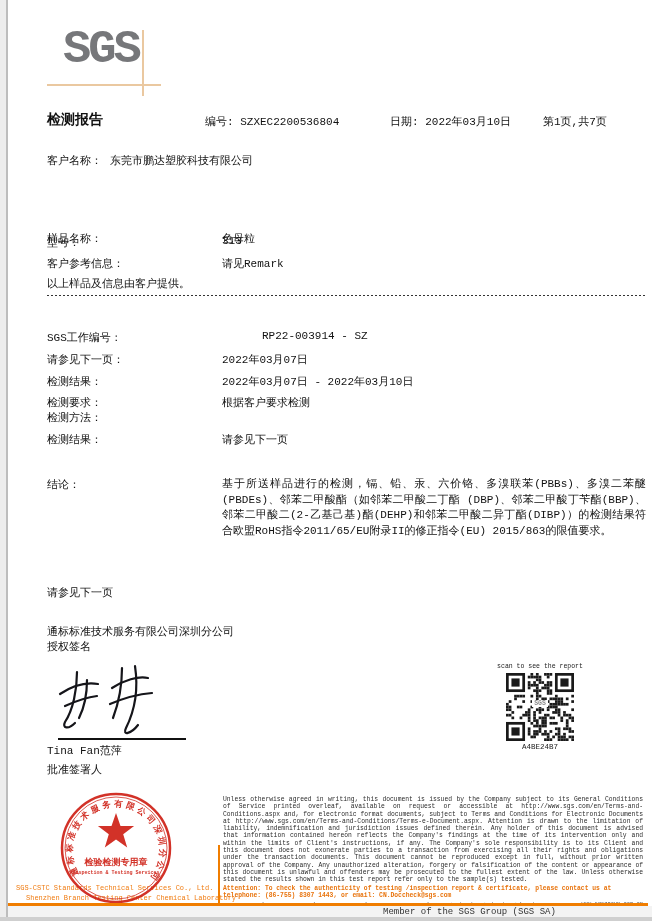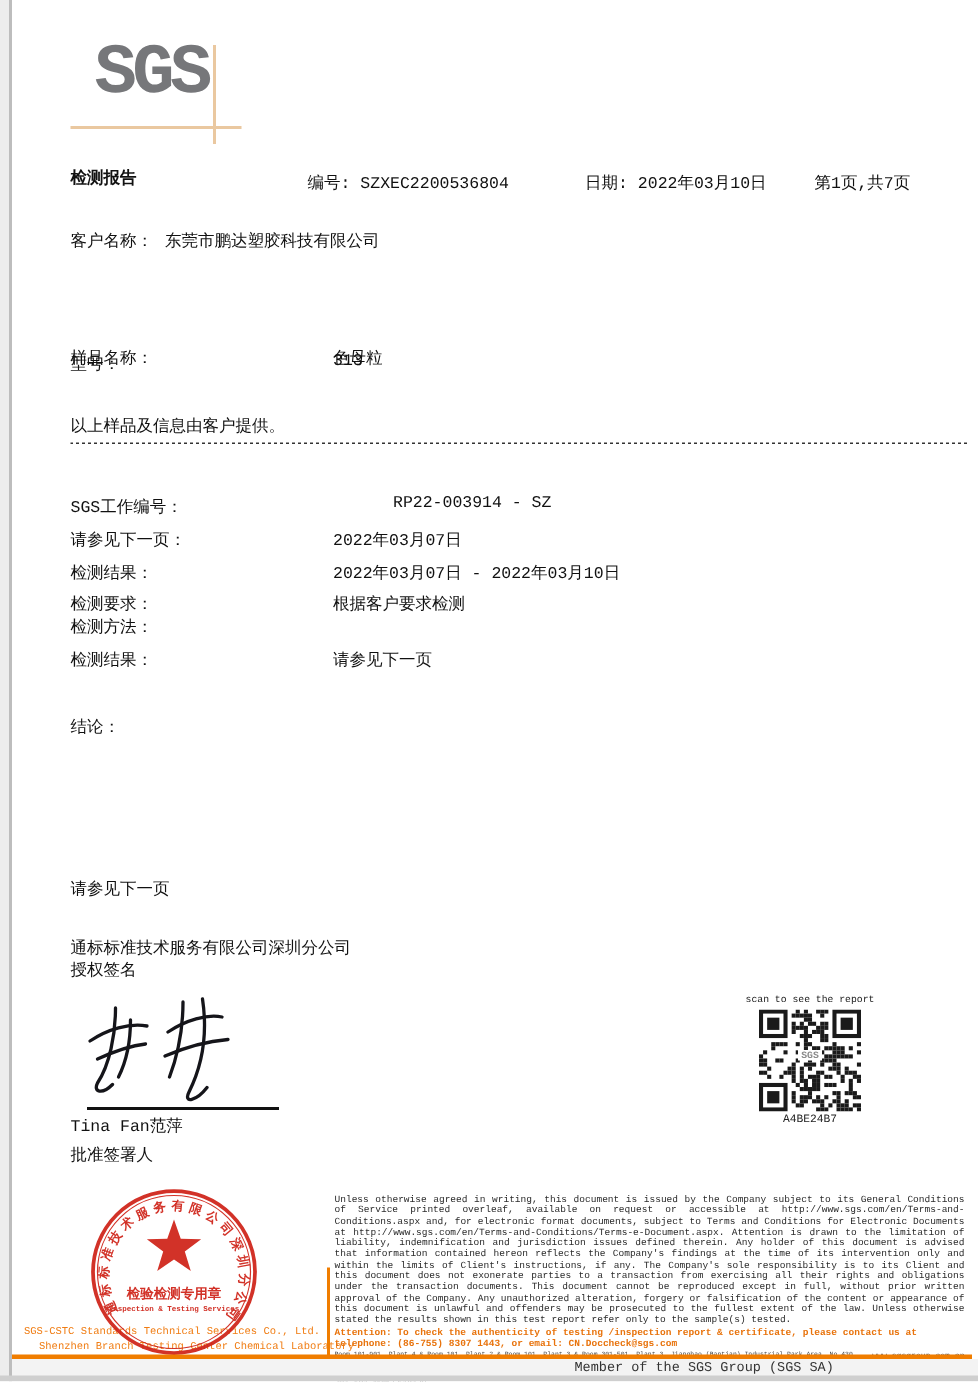--- a/index.html
+++ b/index.html
@@ -10,21 +10,21 @@
   }
   
   .edge-left{position:absolute;left:0;top:0;width:6px;height:921px;background:#ededed;border-right:2px solid #bdbdbd;}
   .bottom-area{position:absolute;left:8px;top:906px;width:644px;height:15px;background:#f3f3f3;}
   .edge-bottom{position:absolute;left:0;bottom:0;width:652px;height:4px;background:#cfcfcf;}
   
   .logo{position:absolute;left:63px;top:26px;font-size:47px;font-weight:700;letter-spacing:-3px;color:#76777a;line-height:1;}
   .logo-hline{position:absolute;left:47px;top:84px;width:114px;height:2px;background:#eac8a0;}
   .logo-vline{position:absolute;left:142px;top:30px;width:2px;height:66px;background:#eac8a0;}
   
-  .doc-title{position:absolute;left:47px;top:111px;font-size:11px;font-weight:700;}
+  .doc-title{position:absolute;left:47px;top:111px;font-size:14px;font-weight:700;}
   .hdr{position:absolute;top:114px;font-size:11px;text-align:center;}
   
   .row{position:absolute;left:47px;display:flex;font-size:11px;white-space:nowrap;}
   .row .lbl{flex:0 0 63px;}
   .row.wide .lbl{flex:0 0 175px;}
   .row .val{white-space:nowrap;}
   .dash{position:absolute;left:47px;top:295px;width:598px;height:1px;
         background:repeating-linear-gradient(90deg,#333 0 2px,transparent 2px 4px);}
   .conc{position:absolute;left:47px;top:477px;display:flex;font-size:11px;}
   .conc .lbl{flex:0 0 175px;}
@@ -78,20 +78,24 @@
     <span class="val">东莞市鹏达塑胶科技有限公司</span>
   </div>
   <div class="row wide" style="top:211px;margin-top:20px;">
     <span class="lbl">样品名称：</span>
     <span class="val">色母粒</span>
   </div>
   <div class="row wide" style="top:235px;">
     <span class="lbl">型号：</span>
     <span class="val">313</span>
   </div>
+  <div class="row wide" style="top:256px;">
+    <span class="lbl">客户参考信息：</span>
+    <span class="val">请见Remark</span>
+  </div>
   <div class="row" style="top:276px;">
     <span>以上样品及信息由客户提供。</span>
   </div>
   <div class="dash"></div>
 
   <div class="row wide" style="top:330px;gap:40px;">
     <span class="lbl">SGS工作编号：</span>
     <span class="val">RP22-003914 - SZ</span>
   </div>
   <div class="row wide" style="top:352px;">
@@ -109,20 +113,21 @@
   <div class="row wide" style="top:410px;flex-direction:column;">
     <span class="lbl">检测方法：</span>
     <span class="val">请参见下一页</span>
   </div>
   <div class="row wide" style="top:432px;">
     <span class="lbl">检测结果：</span>
     <span class="val">请参见下一页</span>
   </div>
   <div class="conc">
     <span class="lbl">结论：</span>
+    <span class="val">基于所送样品进行的检测，镉、铅、汞、六价铬、多溴联苯(PBBs)、多溴二苯醚(PBDEs)、邻苯二甲酸酯（如邻苯二甲酸二丁酯 (DBP)、邻苯二甲酸丁苄酯(BBP)、邻苯二甲酸二(2-乙基己基)酯(DEHP)和邻苯二甲酸二异丁酯(DIBP)）的检测结果符合欧盟RoHS指令2011/65/EU附录II的修正指令(EU) 2015/863的限值要求。</span>
   </div>
 
   <div class="sig-company">通标标准技术服务有限公司深圳分公司</div>
   <div class="sig-auth">授权签名</div>
   <svg class="sig-svg" width="140" height="80" viewBox="0 0 140 80">
     <g stroke="#15151a" stroke-width="2.2" fill="none" stroke-linecap="round">
       <path d="M8 34 C 20 26, 34 22, 46 24"></path>
       <path d="M25 12 C 25 30, 21 50, 13 62 C 10 68, 16 70, 23 63"></path>
       <path d="M35 20 C 35 34, 32 48, 27 58"></path>
       <path d="M13 46 C 24 41, 36 37, 45 36"></path>

